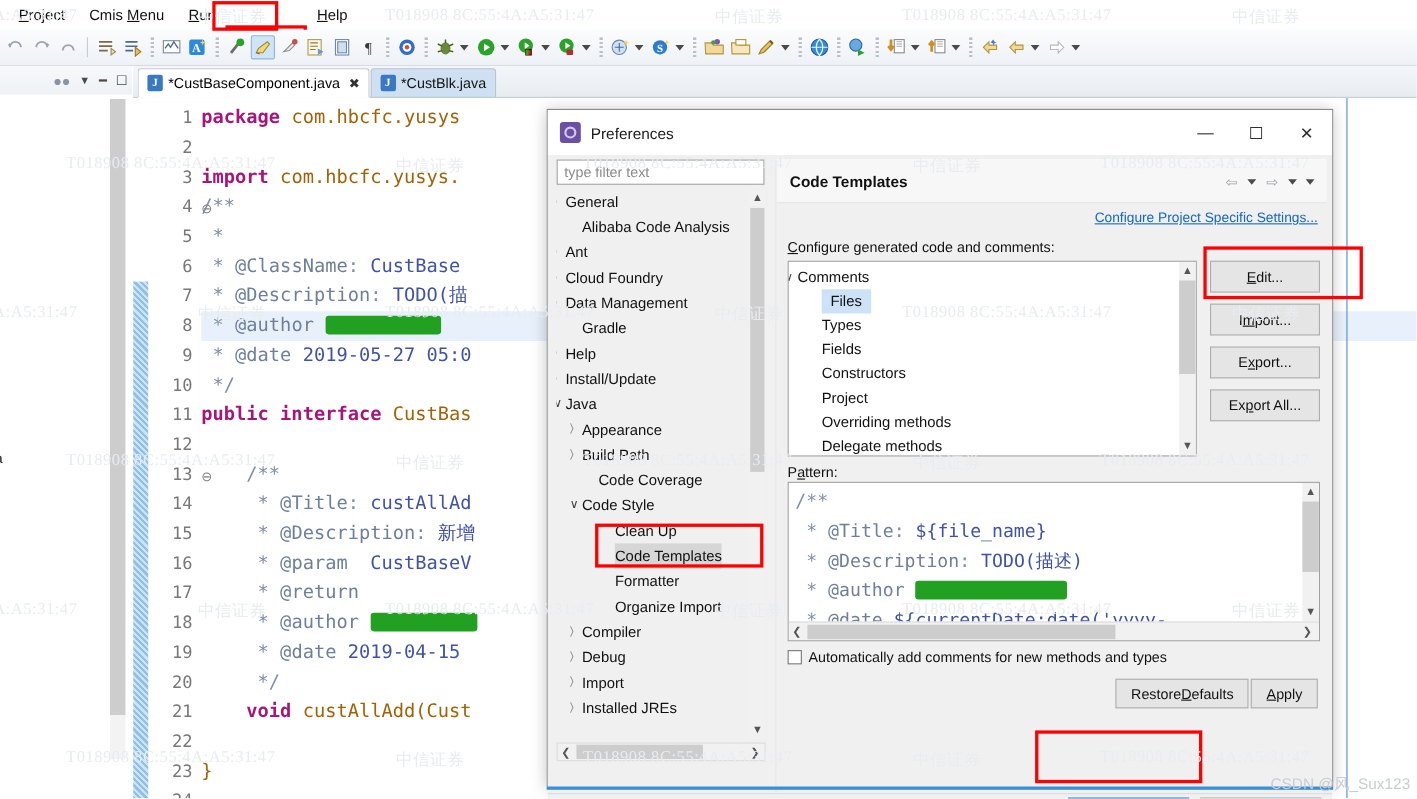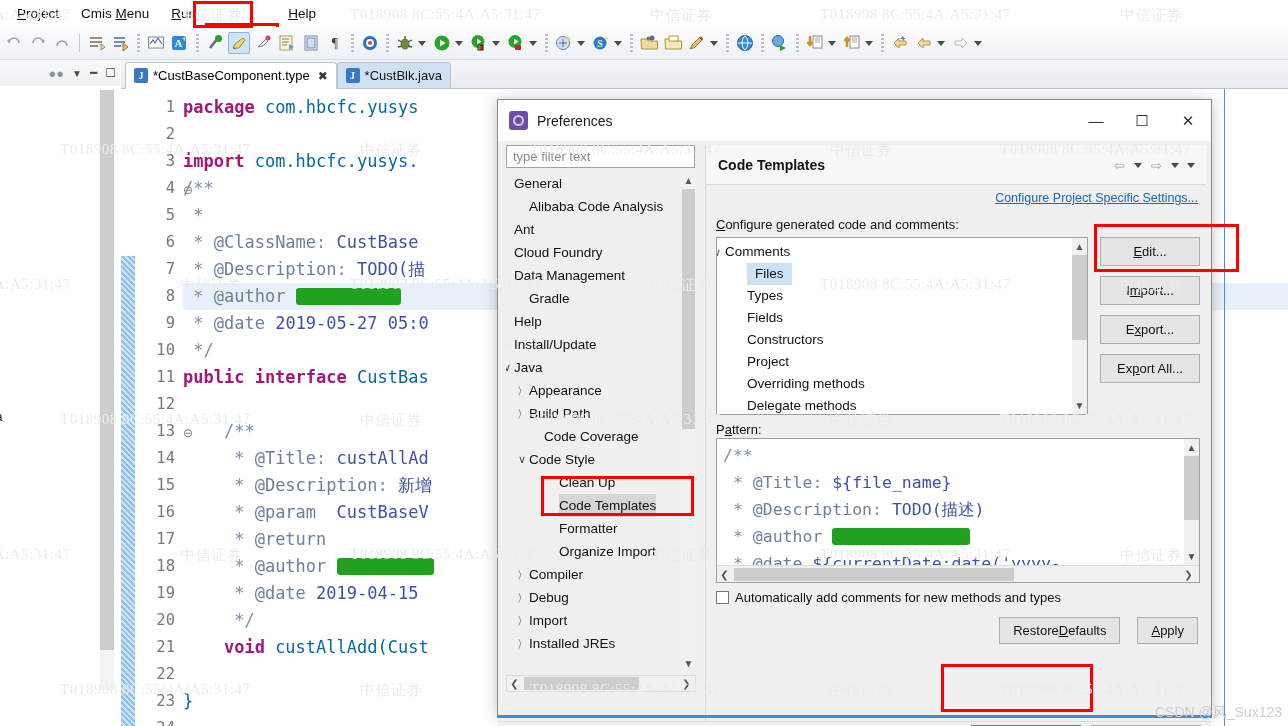--- a/index.html
+++ b/index.html
@@ -58,21 +58,21 @@
   .linenos{position:absolute;left:14px;top:0;width:46px;height:637px;background:#fff;
     font-family:"DejaVu Sans Mono",monospace;font-size:15.5px;color:#787878;text-align:right;}
   .lineno{position:absolute;right:6px;height:27px;line-height:27px;}
   .fold{position:absolute;left:62px;width:12px;height:27px;line-height:27px;color:#808080;font-size:12px;}
   .lnhl{position:absolute;left:14px;width:46px;height:27px;background:#efe3ee;}
   .code{position:absolute;left:62px;top:0;width:1105px;height:637px;
     font-family:"DejaVu Sans Mono",monospace;font-size:17px;white-space:pre;}
   .cl{position:absolute;left:0;height:27px;line-height:27px;white-space:pre;}
   .rowhl{position:absolute;left:62px;width:1105px;height:27px;background:#e8f0fb;}
   .kw{color:#a6157a;font-weight:bold;}
-  .plain{color:#0369a1;}
+  .plain{color:#a16207;}
   .cmt{color:#7e8ea8;}
   .cmt-b{color:#3f51a8;}
   .cmt-k{color:#6e7f9b;}
   .redact{display:inline-block;background:#22a022;height:17px;border-radius:3px;vertical-align:-3px;}
   .vline{position:absolute;width:1px;background:#4a90d9;}
 
   
   .dlg{position:absolute;left:497px;top:99px;width:715px;height:616px;background:#f0f0f0;
     border:1px solid #8a8a8a;box-shadow:0 2px 14px rgba(0,0,0,.25);z-index:40;}
   .dlg-title{position:absolute;left:0;top:0;width:713px;height:41px;background:#fff;display:flex;align-items:center;}
@@ -129,21 +129,21 @@
   .pat-box{position:absolute;left:10px;top:253px;width:484px;height:145px;background:#fff;border:1px solid #a0a0a0;overflow:hidden;}
   .pat-code{position:absolute;left:6px;top:3px;font-family:"DejaVu Sans Mono",monospace;font-size:16.5px;white-space:pre;}
   .pcl{position:absolute;left:0;height:27px;line-height:27px;white-space:pre;}
   .pat-vsb{position:absolute;right:0;top:0;width:15px;height:126px;background:#f1f1f1;}
   .pat-vthumb{position:absolute;right:0;width:15px;background:#cdcdcd;}
   .pat-varr{position:absolute;right:0;width:15px;height:17px;display:flex;align-items:center;justify-content:center;font-size:10px;color:#555;}
   .pat-hsb{position:absolute;left:0;bottom:0;width:483px;height:17px;background:#f1f1f1;border-top:1px solid #dcdcdc;display:flex;align-items:center;}
 
   .chkrow{position:absolute;left:10px;top:405px;display:flex;align-items:center;gap:6px;font-size:13px;color:#111;}
   .chk{width:13px;height:13px;background:#fff;border:1px solid #767676;}
-  .botbtns{position:absolute;right:8px;top:432px;display:flex;gap:17px;}
+  .botbtns{position:absolute;right:8px;top:432px;display:flex;gap:2px;}
   .bbtn{height:27px;padding:0 13px;background:#e5e5e5;border:1px solid #adadad;font-size:13px;
     display:flex;align-items:center;justify-content:center;color:#111;}
   .bbtn u{text-decoration:underline;}
 
   
   .dlg-foot{position:absolute;left:0;top:580px;width:713px;height:34px;background:#f0f0f0;border-top:1px solid #dcdcdc;}
   .foot-btns{position:absolute;right:10px;top:3px;display:flex;gap:10px;}
   .fbtn{width:110px;height:28px;background:#e5e5e5;border:1px solid #adadad;font-size:13px;
     display:flex;align-items:center;justify-content:center;color:#111;}
   .fbtn.default{border:2px solid #2b8ade;background:#e8e8e8;}
@@ -388,21 +388,21 @@
         <div class="exp-row" style="top: 350px;">....mpl.java</div>
       </div>
     <div class="exp-scroll"></div>
     <div class="exp-thumb"></div>
   </div>
 
   <div class="editor">
     <div class="tabbar" id="tabbar">
         <div class="tab active" style="left: 4px;">
           <span class="jicon">J</span>
-          <span>*CustBaseComponent.type</span>
+          <span>*CustBaseComponent.java</span>
           <span class="tabclose">✖</span>
         </div>
         <div class="tab inactive" style="left: 215.6px;">
           <span class="jicon">J</span>
           <span>*CustBlk.java</span>
         </div>
       </div>
     <div class="codearea">
       <div class="gutter-ann">
         <div class="gutter-sel" style="top:167px;height:470px;"></div>

